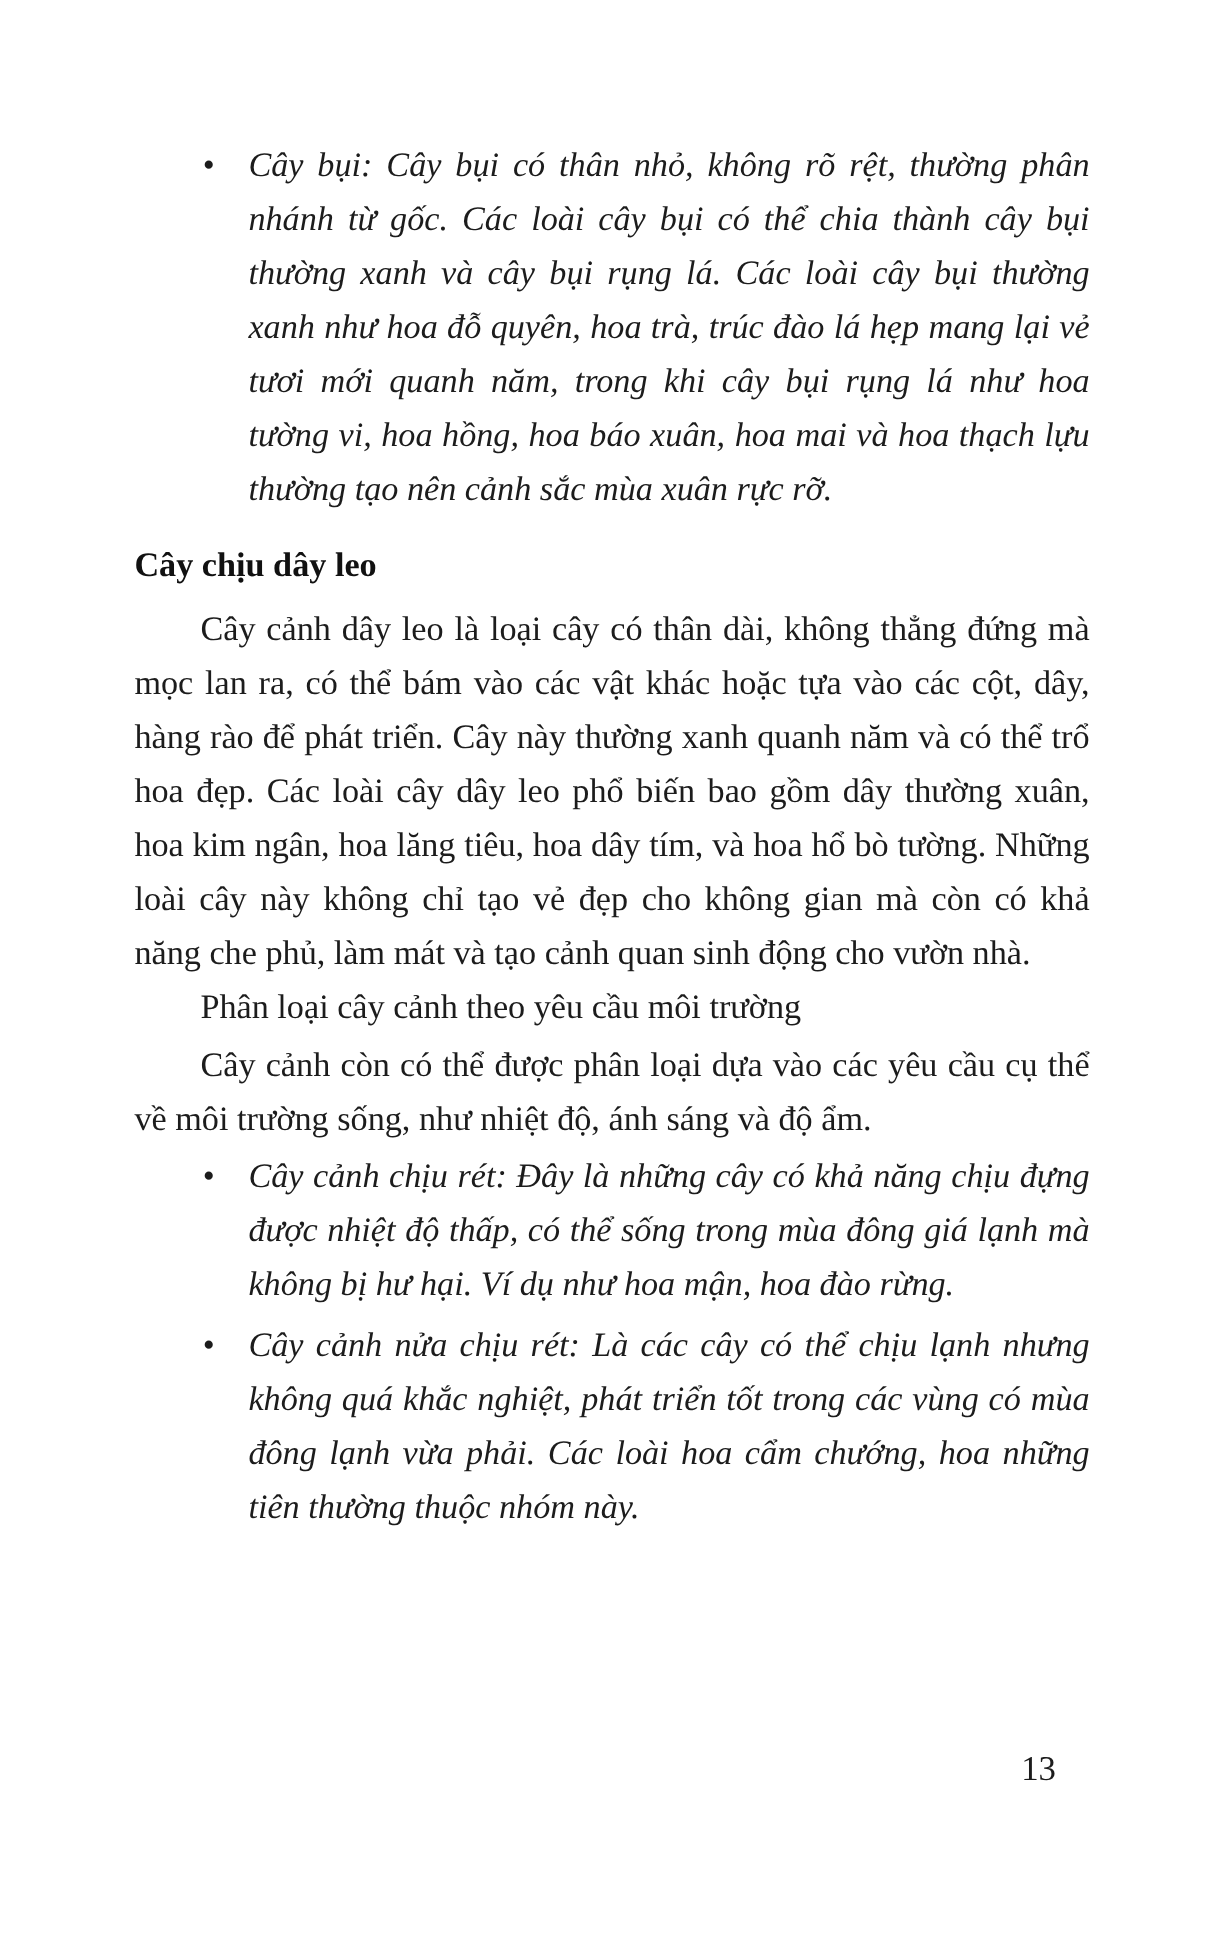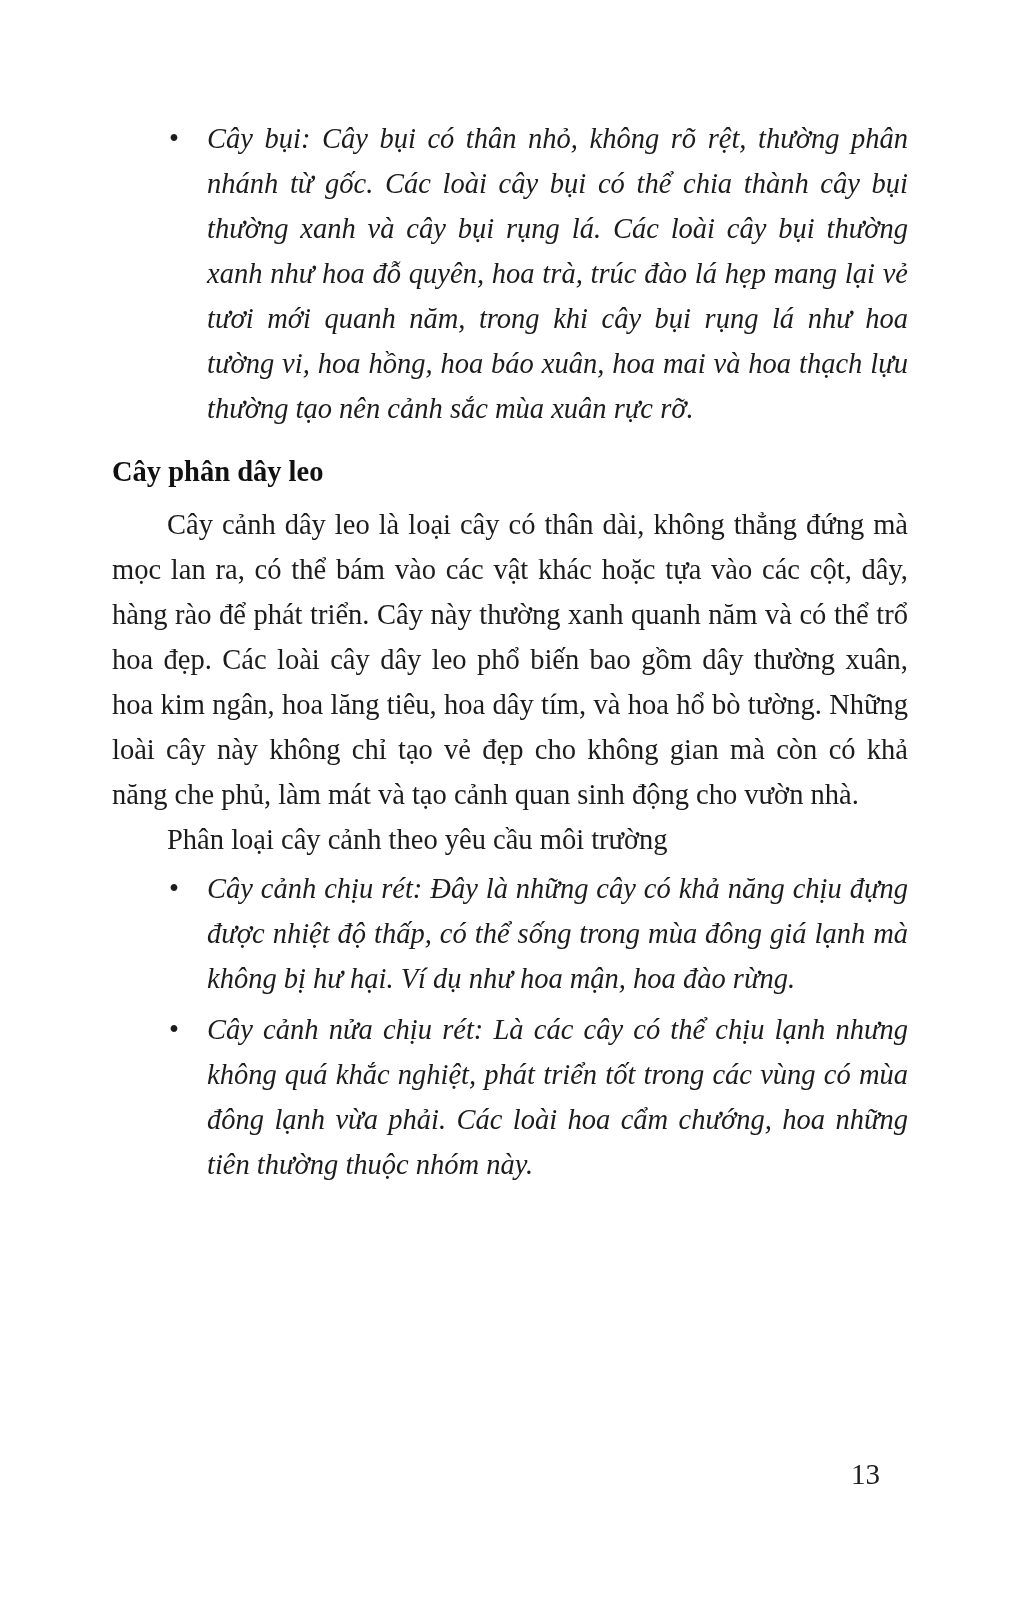--- a/index.html
+++ b/index.html
@@ -67,28 +67,29 @@
 </head>
 <body>
 
 <div class="page">
 
   <div class="bullet-item">
     <span class="marker">•</span>
     <span class="btext">Cây bụi: Cây bụi có thân nhỏ, không rõ rệt, thường phân nhánh từ gốc. Các loài cây bụi có thể chia thành cây bụi thường xanh và cây bụi rụng lá. Các loài cây bụi thường xanh như hoa đỗ quyên, hoa trà, trúc đào lá hẹp mang lại vẻ tươi mới quanh năm, trong khi cây bụi rụng lá như hoa tường vi, hoa hồng, hoa báo xuân, hoa mai và hoa thạch lựu thường tạo nên cảnh sắc mùa xuân rực rỡ.</span>
   </div>
 
-  <h2 class="section-heading">Cây phân dây leo</h2>
+  <h2 class="section-heading">Cây chịu dây leo</h2>
 
   <p class="para">Cây cảnh dây leo là loại cây có thân dài, không thẳng đứng mà mọc lan ra, có thể bám vào các vật khác hoặc tựa vào các cột, dây, hàng rào để phát triển. Cây này thường xanh quanh năm và có thể trổ hoa đẹp. Các loài cây dây leo phổ biến bao gồm dây thường xuân, hoa kim ngân, hoa lăng tiêu, hoa dây tím, và hoa hổ bò tường. Những loài cây này không chỉ tạo vẻ đẹp cho không gian mà còn có khả năng che phủ, làm mát và tạo cảnh quan sinh động cho vườn nhà.</p>
 
   <div class="env-block">
     <p class="para-line">Phân loại cây cảnh theo yêu cầu môi trường</p>
   </div>
 
+  <p class="para">Cây cảnh còn có thể được phân loại dựa vào các yêu cầu cụ thể về môi trường sống, như nhiệt độ, ánh sáng và độ ẩm.</p>
 
   <div class="bullet-item" style="margin-top:2px;">
     <span class="marker">•</span>
     <span class="btext">Cây cảnh chịu rét: Đây là những cây có khả năng chịu đựng được nhiệt độ thấp, có thể sống trong mùa đông giá lạnh mà không bị hư hại. Ví dụ như hoa mận, hoa đào rừng.</span>
   </div>
 
   <div class="bullet-item">
     <span class="marker">•</span>
     <span class="btext">Cây cảnh nửa chịu rét: Là các cây có thể chịu lạnh nhưng không quá khắc nghiệt, phát triển tốt trong các vùng có mùa đông lạnh vừa phải. Các loài hoa cẩm chướng, hoa những tiên thường thuộc nhóm này.</span>
   </div>

